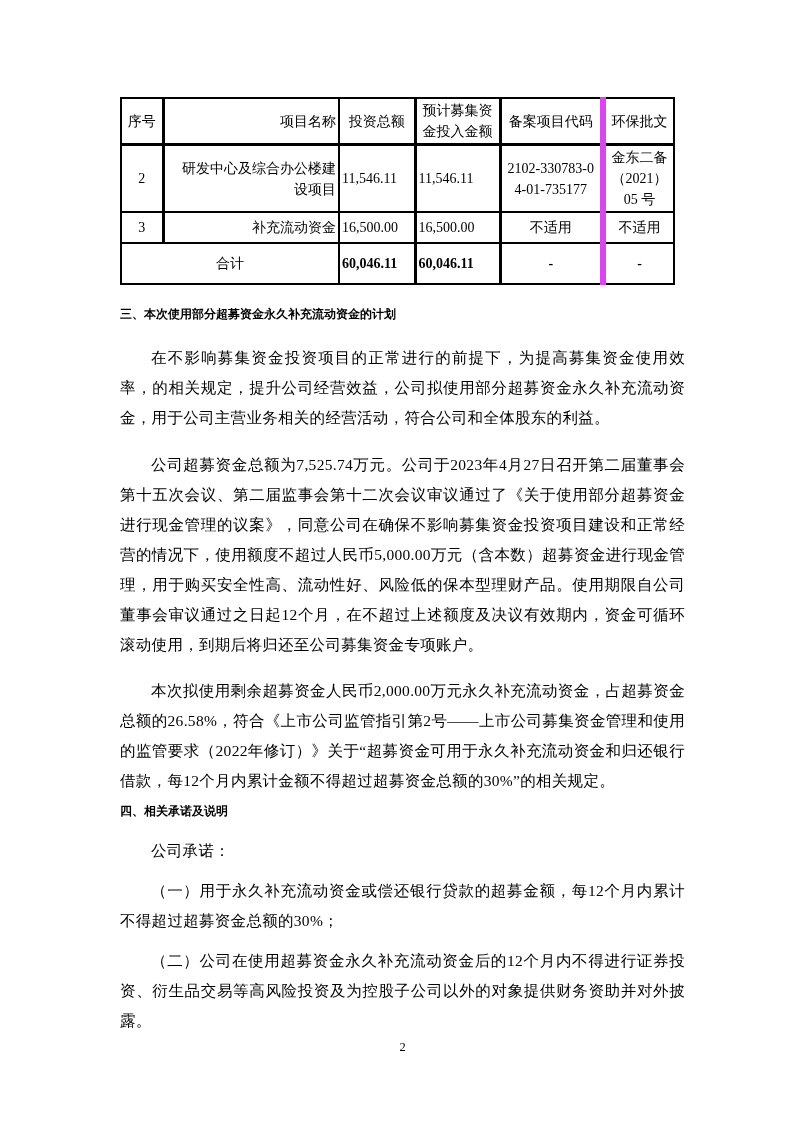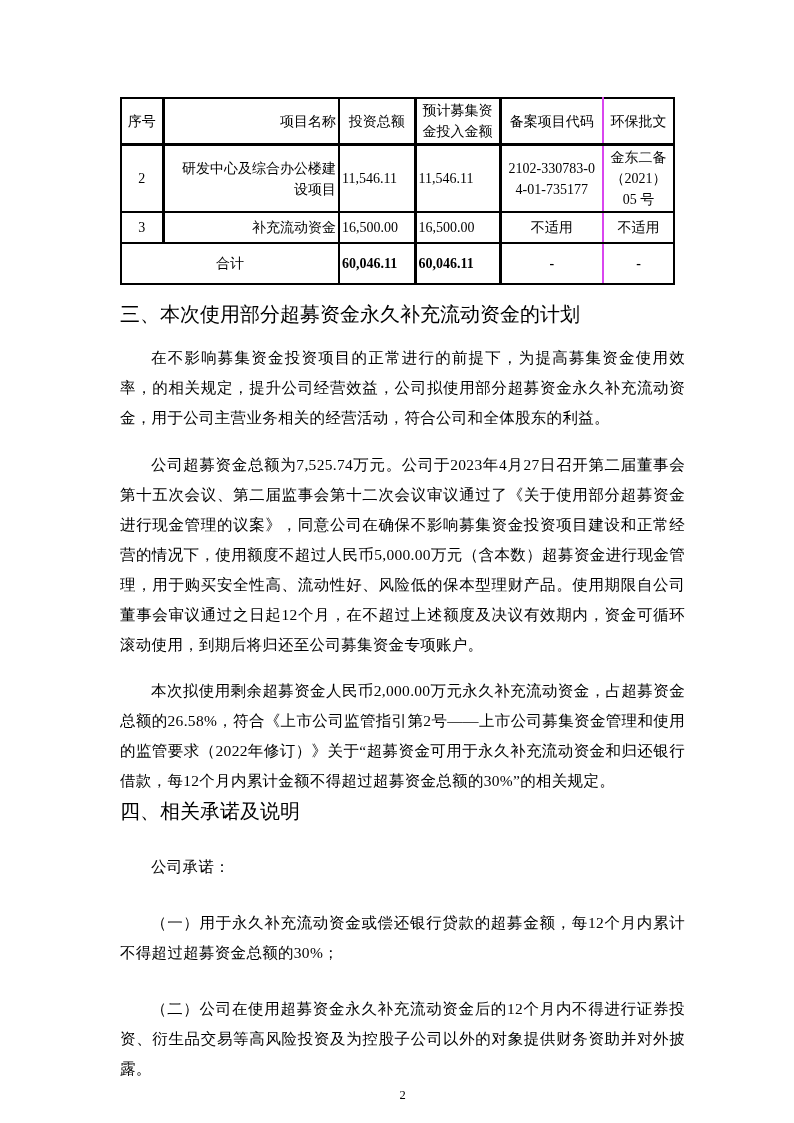--- a/index.html
+++ b/index.html
@@ -34,42 +34,42 @@
   }
   .fund-table tr.hdr td { height: 44px; border-bottom: 3px solid #000; }
   .fund-table tr.r1 td { height: 58px; }
   .fund-table tr.r2 td { height: 31px; }
   .fund-table tr.tot td { height: 41px; }
   .fund-table td.c-no   { border-right: 3px solid #000; }
   .fund-table td.c-name { border-right: 1px solid #000; text-align: right; padding-left: 8px; }
   .fund-table tr.hdr td.c-name { text-align: right; padding-left: 2px; }
   .fund-table td.c-inv  { border-right: 3px solid #000; }
   .fund-table td.c-pre  { border-right: 3px solid #000; }
-  .fund-table td.c-code { border-right: 2px solid #d946ef; margin-top: 20px; }
+  .fund-table td.c-code { border-right: 6px solid #d946ef; margin-top: 20px; }
   .fund-table td.num { text-align: left; padding-right: 5px; }
   .fund-table td.bold { font-weight: bold; }
   .fund-table tr.tot td.c-merge { border-right: 1px solid #000; }
   
   .doc-heading {
-    font-size: 20px; font-weight: normal;
+    font-size: 12px; font-weight: bold;
     line-height: 30px;
   }
   .h3 { margin-top: 14px; }
   .h4 { }
   p.body-par {
     font-size: 15.5px;
     line-height: 30px;
     text-align: justify;
     text-indent: 2em;
     letter-spacing: 0.3px;
   }
   .p1 { margin-top: 14px; }
   .p2 { margin-top: 17px; }
   .p3 { margin-top: 16px; }
-  .pn { margin-top: 26px; }
+  .pn { margin-top: 10px; }
   .page-number {
     margin-top: 2px;
     text-align: center;
     font-size: 12.5px;
     line-height: 18px;
   }
 </style>
 </head>
 <body>
 

